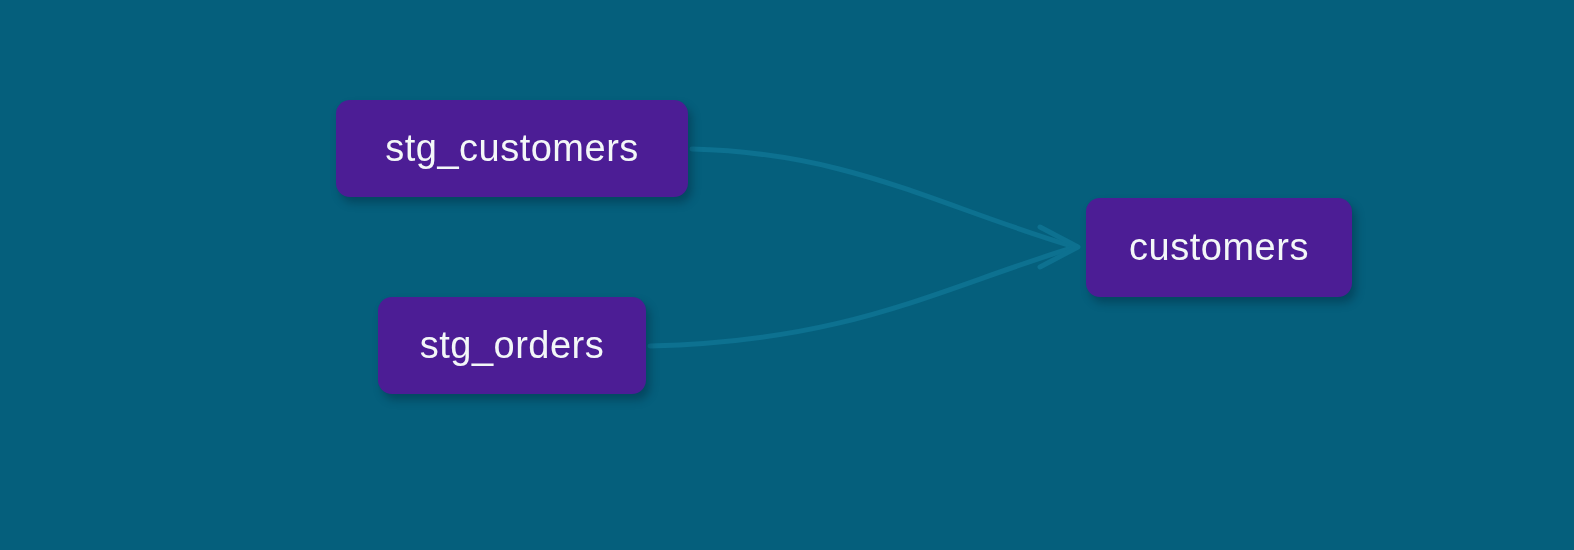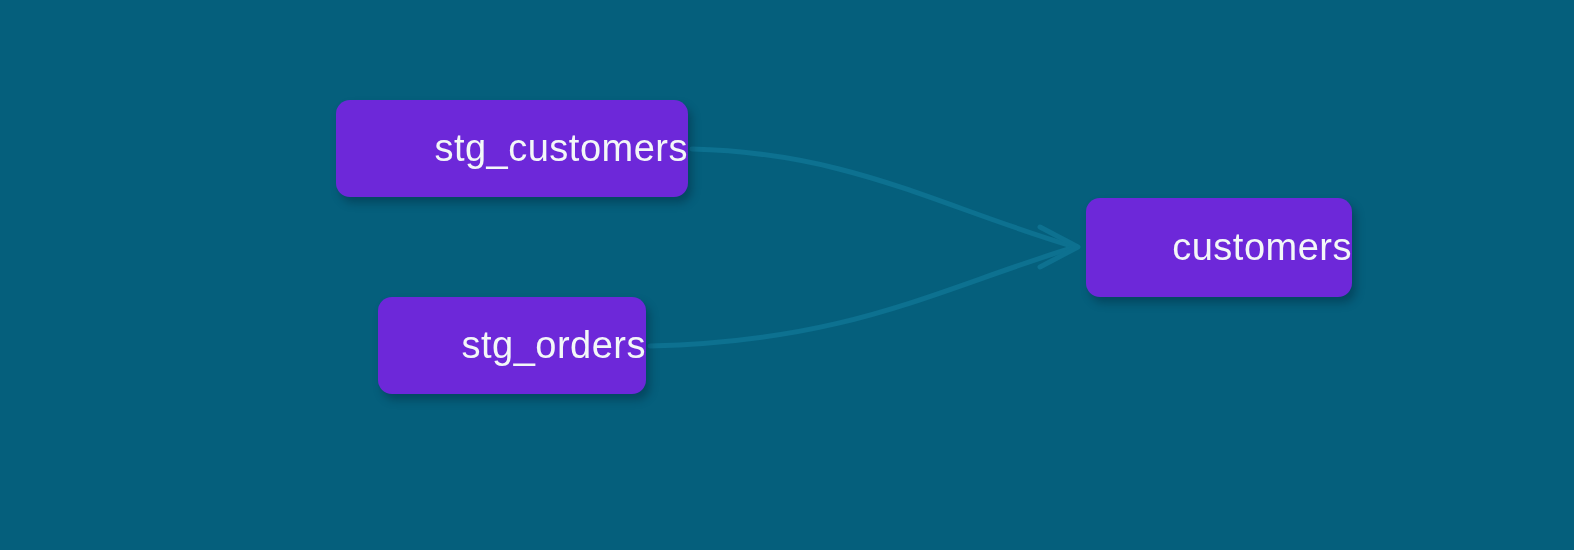--- a/index.html
+++ b/index.html
@@ -34,22 +34,22 @@
     stroke: #0d7190;
     stroke-width: 5;
     stroke-linecap: round;
     stroke-linejoin: round;
   }
   .node {
     position: absolute;
     z-index: 2;
     display: flex;
     align-items: center;
-    justify-content: flex-end;
-    background: #6d28d9;
+    justify-content: center;
+    background: #4c1d95;
     border-radius: 14px;
     box-shadow: 4px 6px 8px rgba(0, 30, 45, 0.35);
     cursor: pointer;
   }
   .node-label {
     color: #f3f7f8;
     font-size: 38px;
     font-weight: 400;
     letter-spacing: 0.5px;
     white-space: nowrap;

